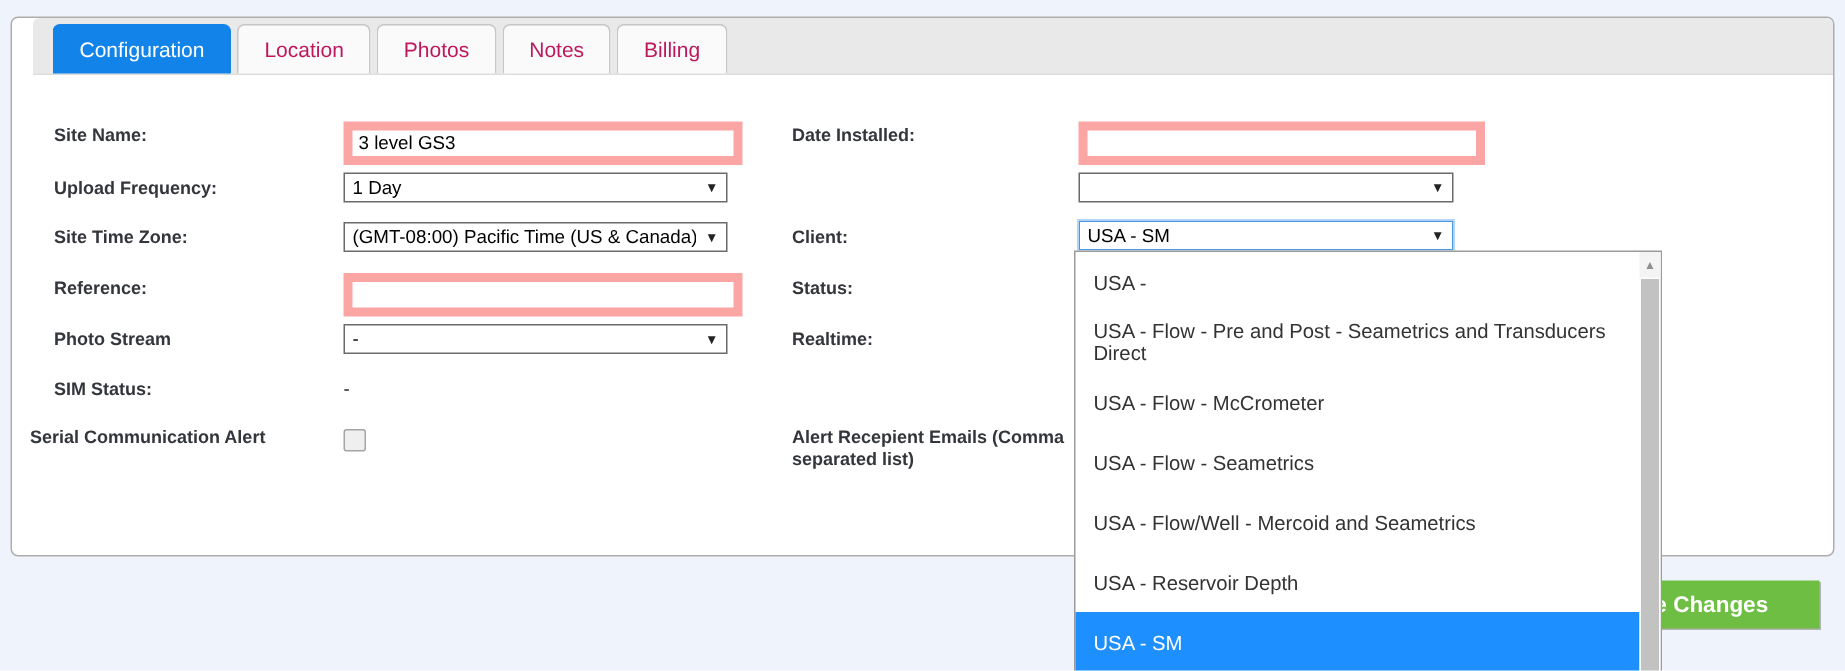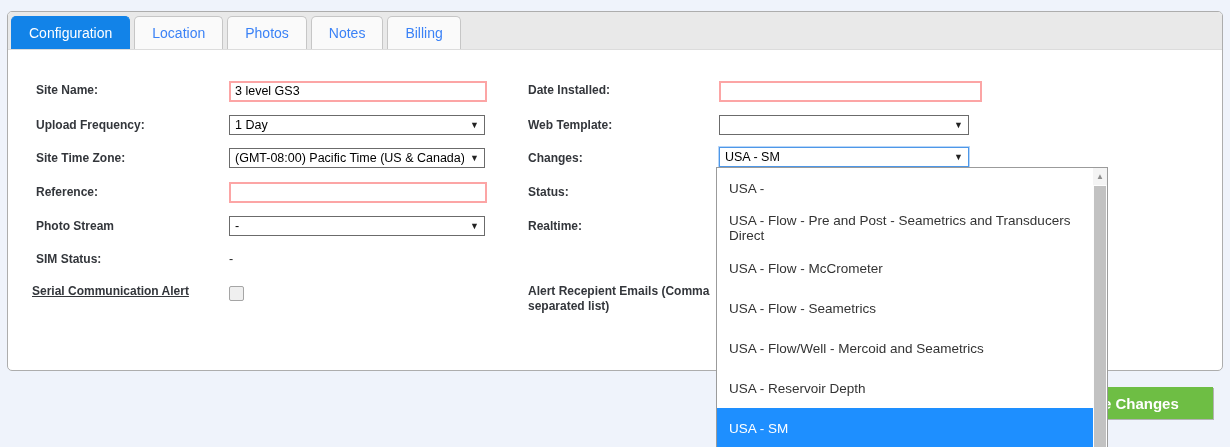--- a/index.html
+++ b/index.html
@@ -9,36 +9,36 @@
     font-family:"Liberation Sans", sans-serif;
   }
   
   .panel{
     position:absolute;left:7px;top:11px;width:1214px;height:358px;
     background:#fff;border:1px solid #ADADAD;border-radius:5px;
   }
   .tabstrip{
     height:38px;background:#E9E9E9;border-bottom:1px solid #DCDCDC;
     border-radius:4px 4px 0 0;display:flex;align-items:flex-end;
-    padding-left:1px;box-sizing:border-box;
+    padding-left:11px;box-sizing:border-box;margin-left:14px;
   }
   .tab{
     height:32px;margin:0 2px;padding:0 17px;display:flex;align-items:center;
-    font-size:14px;color:#3b82f6;background:#FAFAFA;
+    font-size:14px;color:#be185d;background:#FAFAFA;
     border:1px solid #C6C6C6;border-bottom:none;border-radius:5px 5px 0 0;
     cursor:pointer;white-space:nowrap;
   }
   .tab.active{background:#1283E8;border-color:#1283E8;color:#fff;}
   
   .flabel{
     position:absolute;font-size:12px;font-weight:bold;color:#33363B;
     width:186px;line-height:15px;
   }
   .tinput{
-    position:absolute;height:17px;background:#fff;border:2px solid #fca5a5;
+    position:absolute;height:17px;background:#fff;border:6px solid #fca5a5;
     font-size:12.5px;color:#000;padding:0 4px;line-height:17px;overflow:hidden;
     white-space:nowrap;
   }
   .sel{
     position:absolute;height:18px;background:#fff;border:1px solid #6B6B6B;
     font-size:12.5px;color:#000;line-height:18px;cursor:pointer;
   }
   .sel .txt{
     position:absolute;left:5px;top:0;right:20px;overflow:hidden;white-space:nowrap;
   }
@@ -112,32 +112,31 @@
 
   <div class="flabel" style="left:28px;top:207px;">Photo Stream</div>
   <div class="sel" style="left:221px;top:204px;width:254px;">
     <span class="txt">-</span>
     <span class="arrow">▼</span>
   </div>
 
   <div class="flabel" style="left:28px;top:240px;">SIM Status:</div>
   <div class="static-val" style="left:221px;top:240px;">-</div>
 
-  <div class="flabel" style="left:24px;top:272px;text-decoration:underline;">Serial Communication Alert</div>
+  <div class="flabel" style="left:12px;top:272px;">Serial Communication Alert</div>
   <div class="checkbox" style="left:221px;top:274px;"></div>
 
   <div class="flabel" style="left:520px;top:71px;">Date Installed:</div>
   <div class="tinput" style="left:711px;top:69px;width:251px;"></div>
 
-  <div class="flabel" style="left:520px;top:106px;">Web Template:</div>
   <div class="sel" style="left:711px;top:103px;width:248px;">
     <span class="arrow">▼</span>
   </div>
 
-  <div class="flabel" style="left:520px;top:139px;">Changes:</div>
+  <div class="flabel" style="left:520px;top:139px;">Client:</div>
   <div class="sel focused" style="left:711px;top:135px;width:248px;">
     <span class="txt">USA - SM</span>
     <span class="arrow">▼</span>
   </div>
 
   <div class="flabel" style="left:520px;top:173px;">Status:</div>
   <div class="flabel" style="left:520px;top:207px;">Realtime:</div>
   <div class="flabel" style="left:520px;top:272px;width:190px;">Alert Recepient Emails (Comma separated list)</div>
 </div>
 

